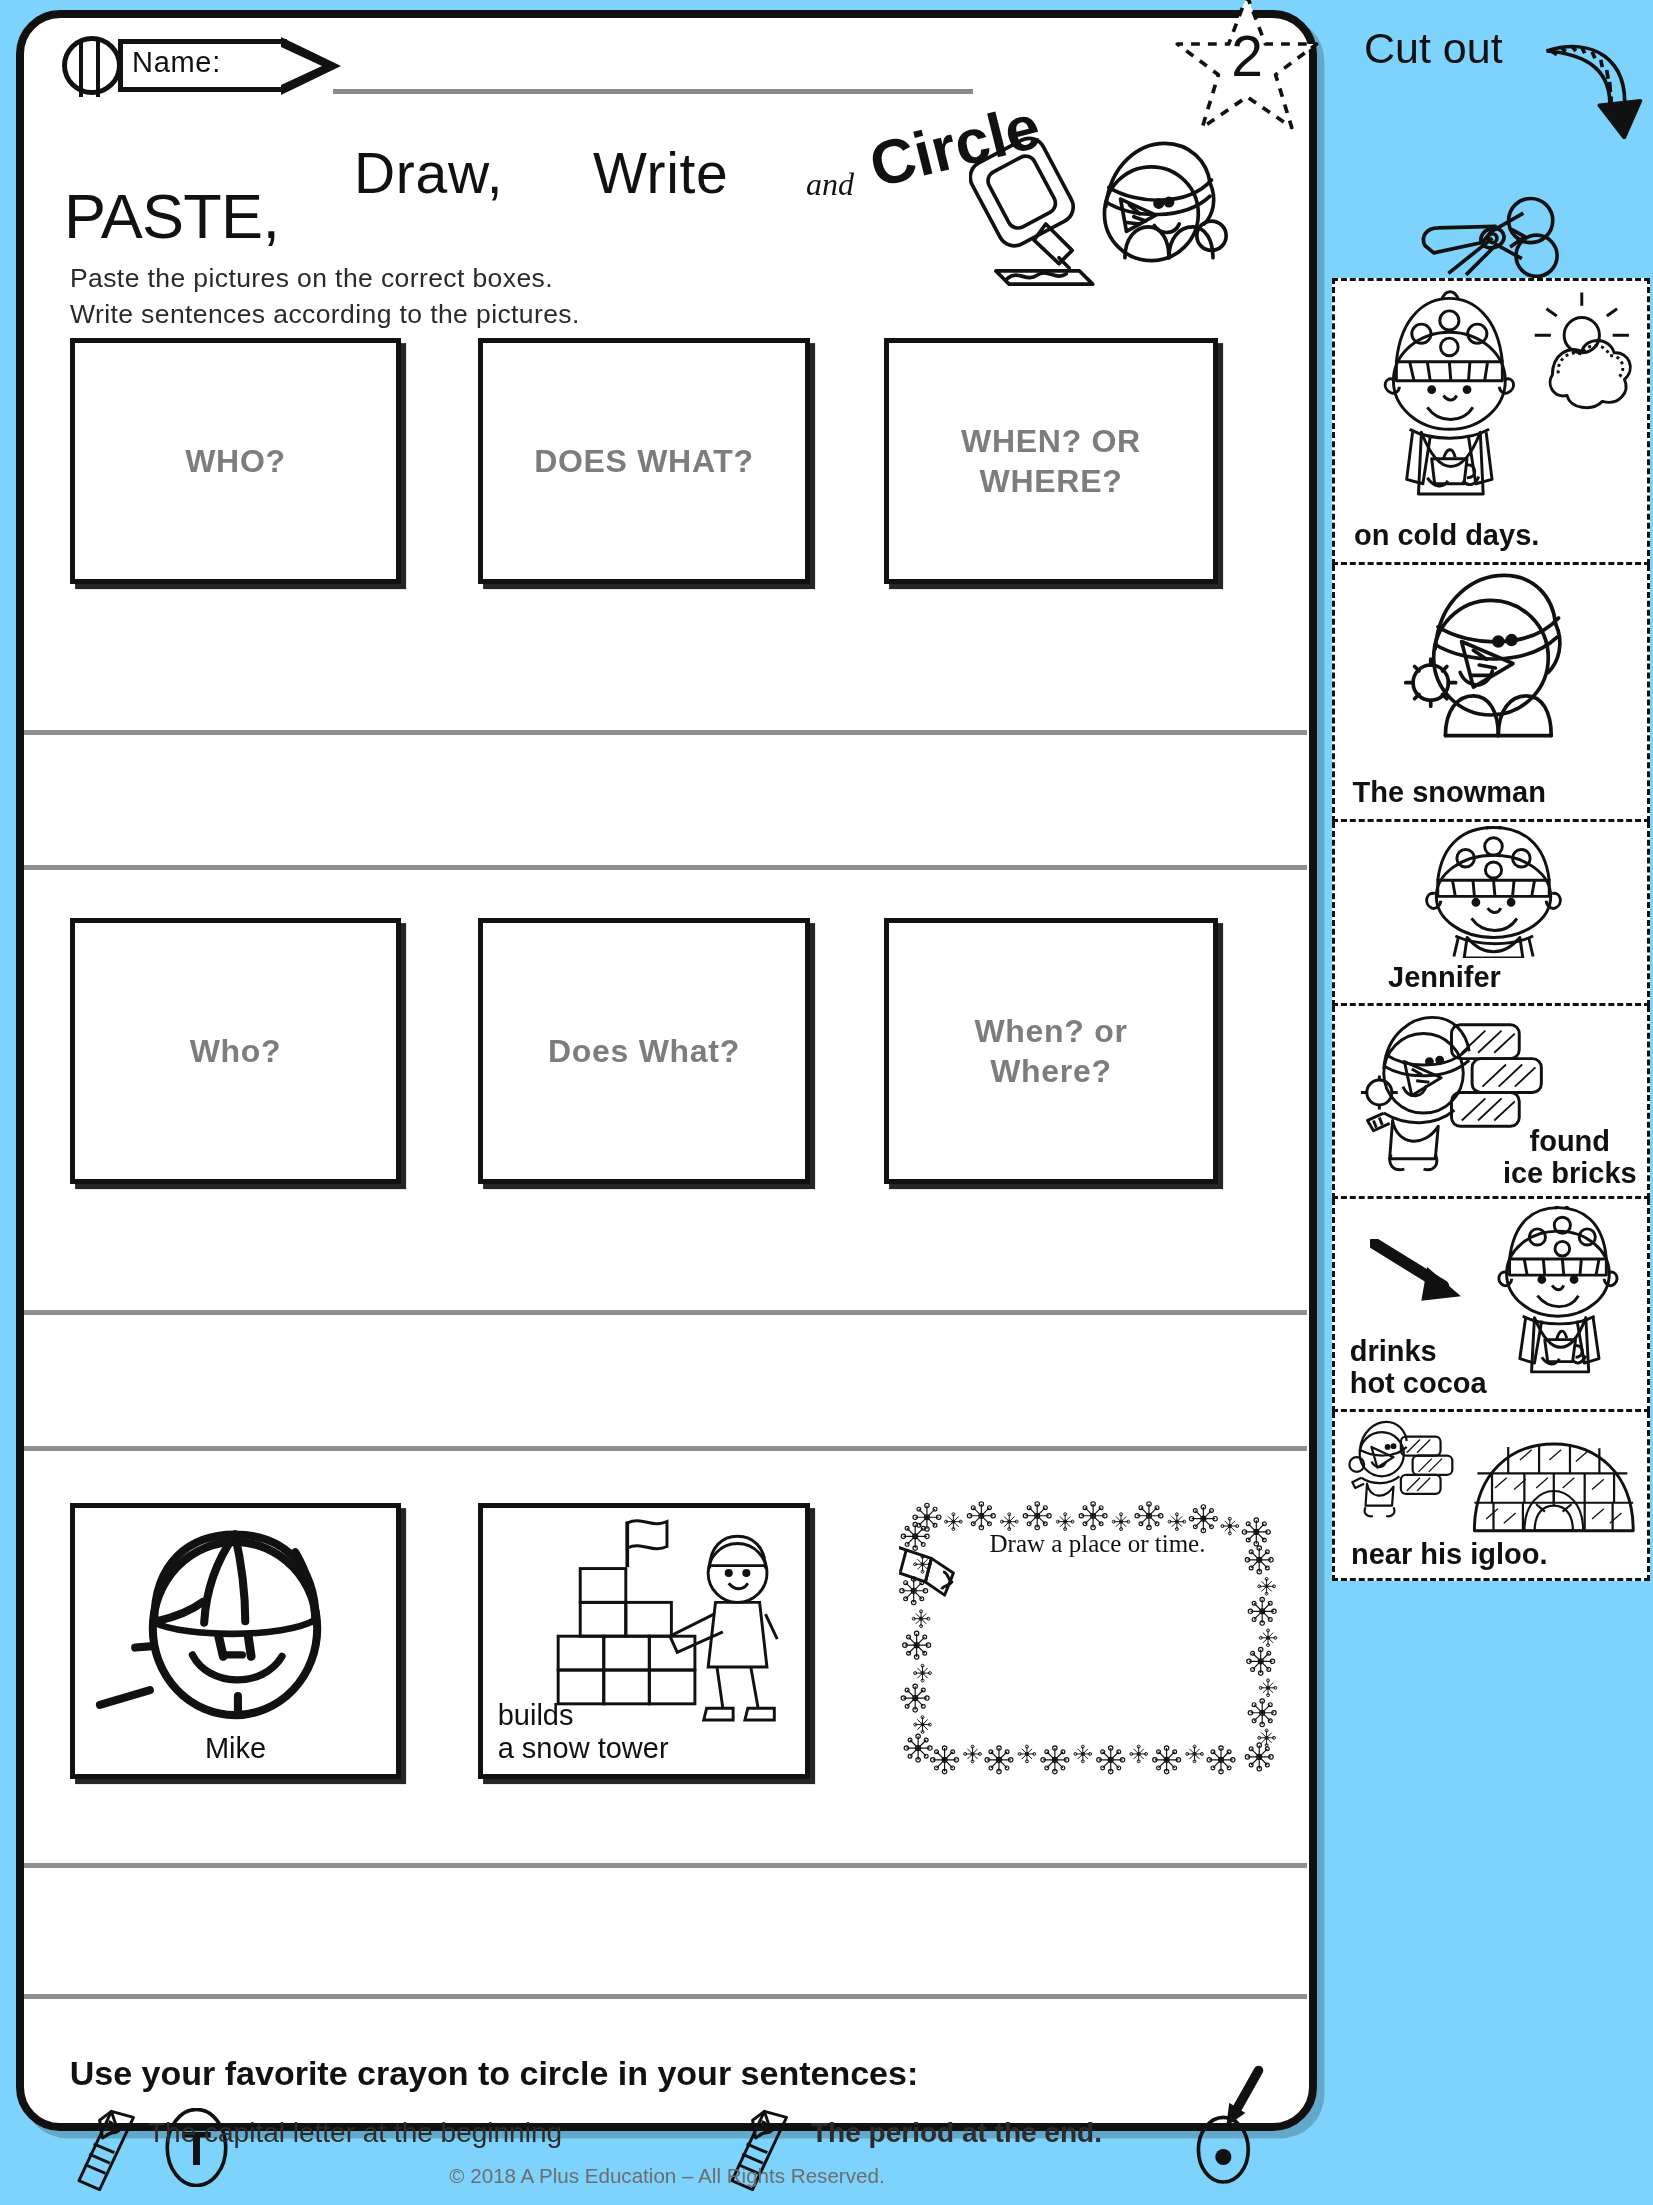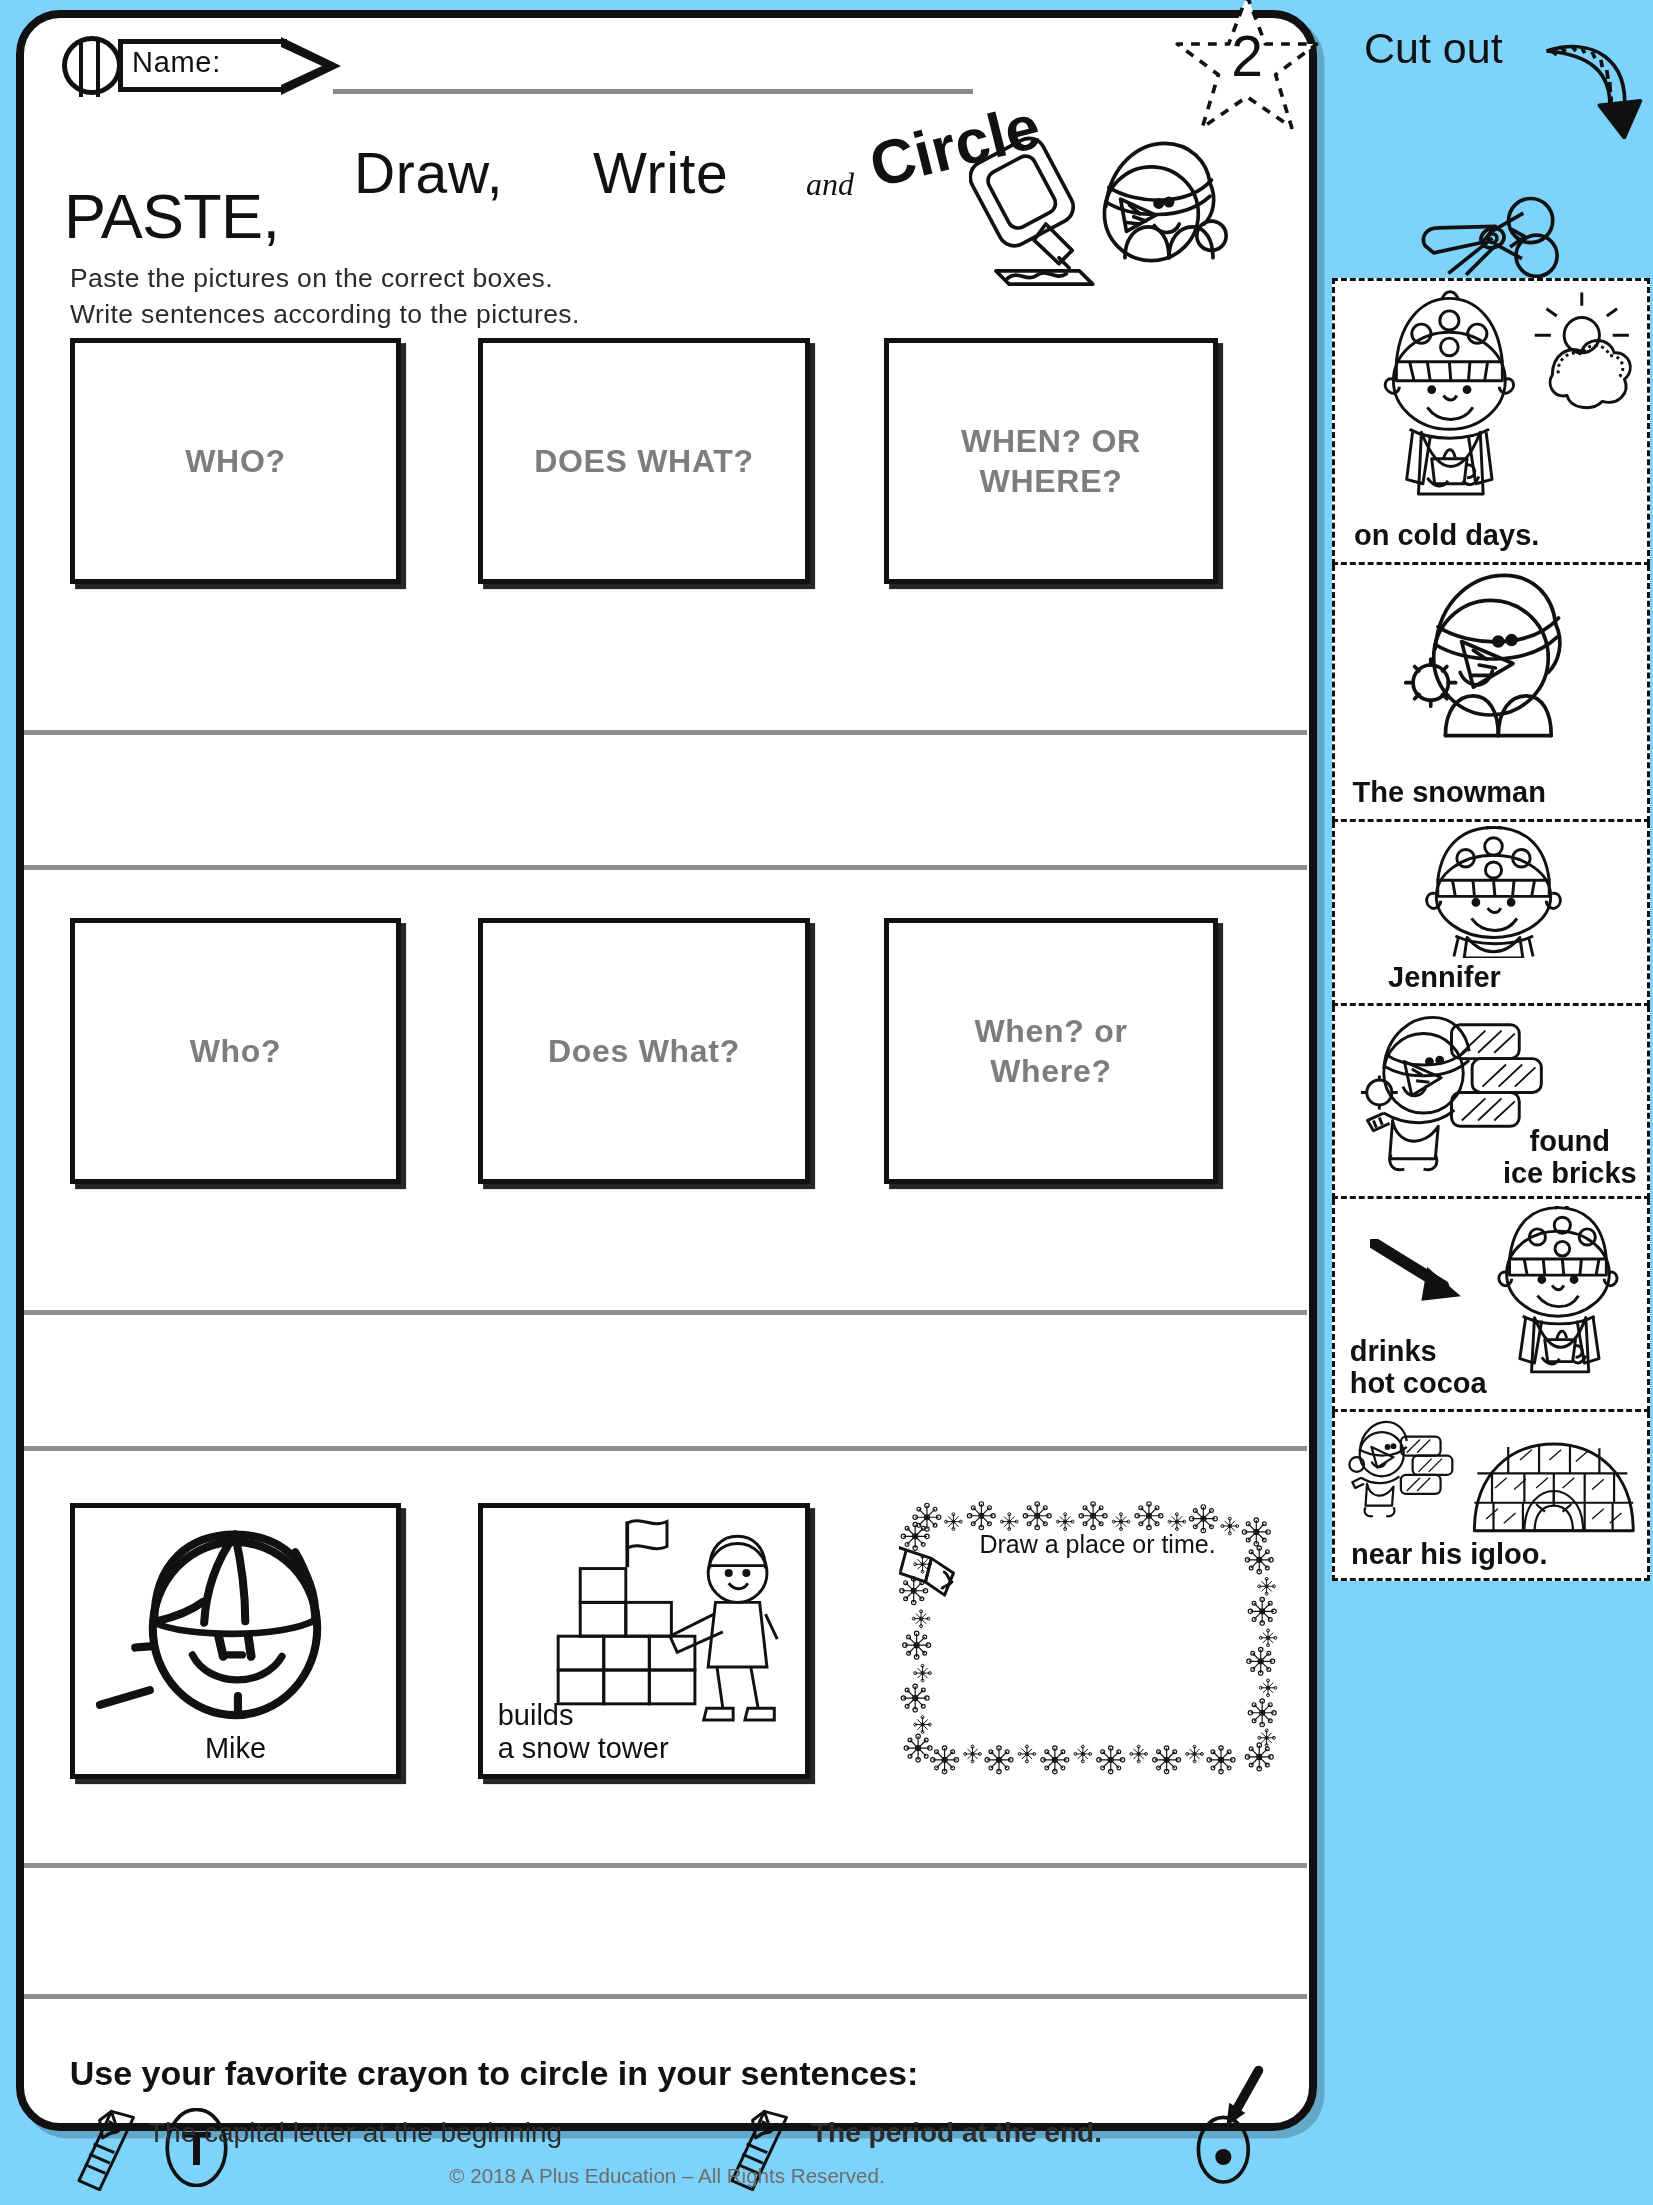--- a/index.html
+++ b/index.html
@@ -130,21 +130,21 @@
   .pcard .cap {
     position: absolute; left: 0; bottom: 8.8px; width: 100%;
     text-align: center; font-size: 29px; color: #111; line-height: 1.15;
     font-family: Liberation Sans, sans-serif;
   }
 
   
   .snowframe { position: absolute; left: 891px; top: 1470px; width: 382px; height: 294px; }
   .snowframe .sf-title {
     position: absolute; left: 0; top: 29px; width: 100%; text-align: center;
-    font-size: 25px; color: #111; font-family: Liberation Sans, sans-serif;
+    font-size: 25px; color: #111; font-family: Liberation Serif, serif;
   }
 
   
   .bottom-band { position: absolute; left: 37px; top: 2036px; width: 1235px; height: 147px; }
   .bb-title {
     position: absolute; left: 8.8px; top: 0;
     font-size: 34px; font-weight: 800; color: #111;
     font-family: "Liberation Sans", sans-serif; letter-spacing: 0px;
   }
   .bb-item1 { position: absolute; left: 87px; top: 63px; font-size: 28px; color: #2b2b2b;

